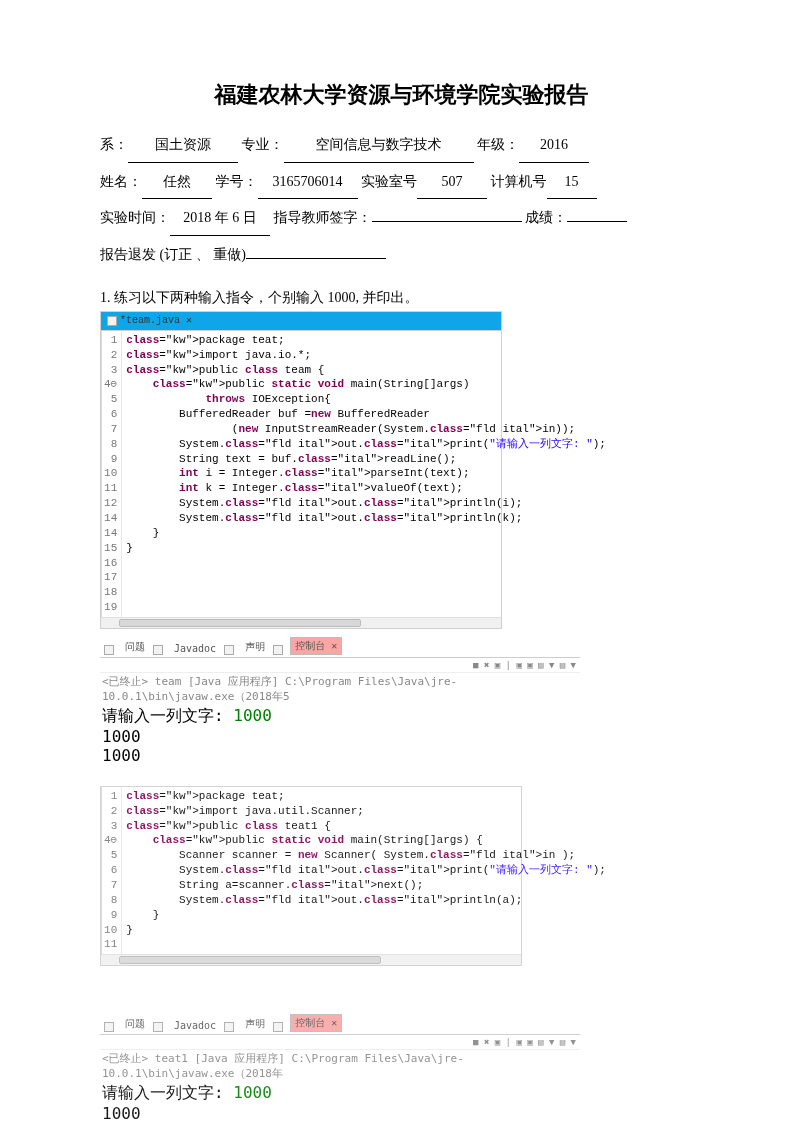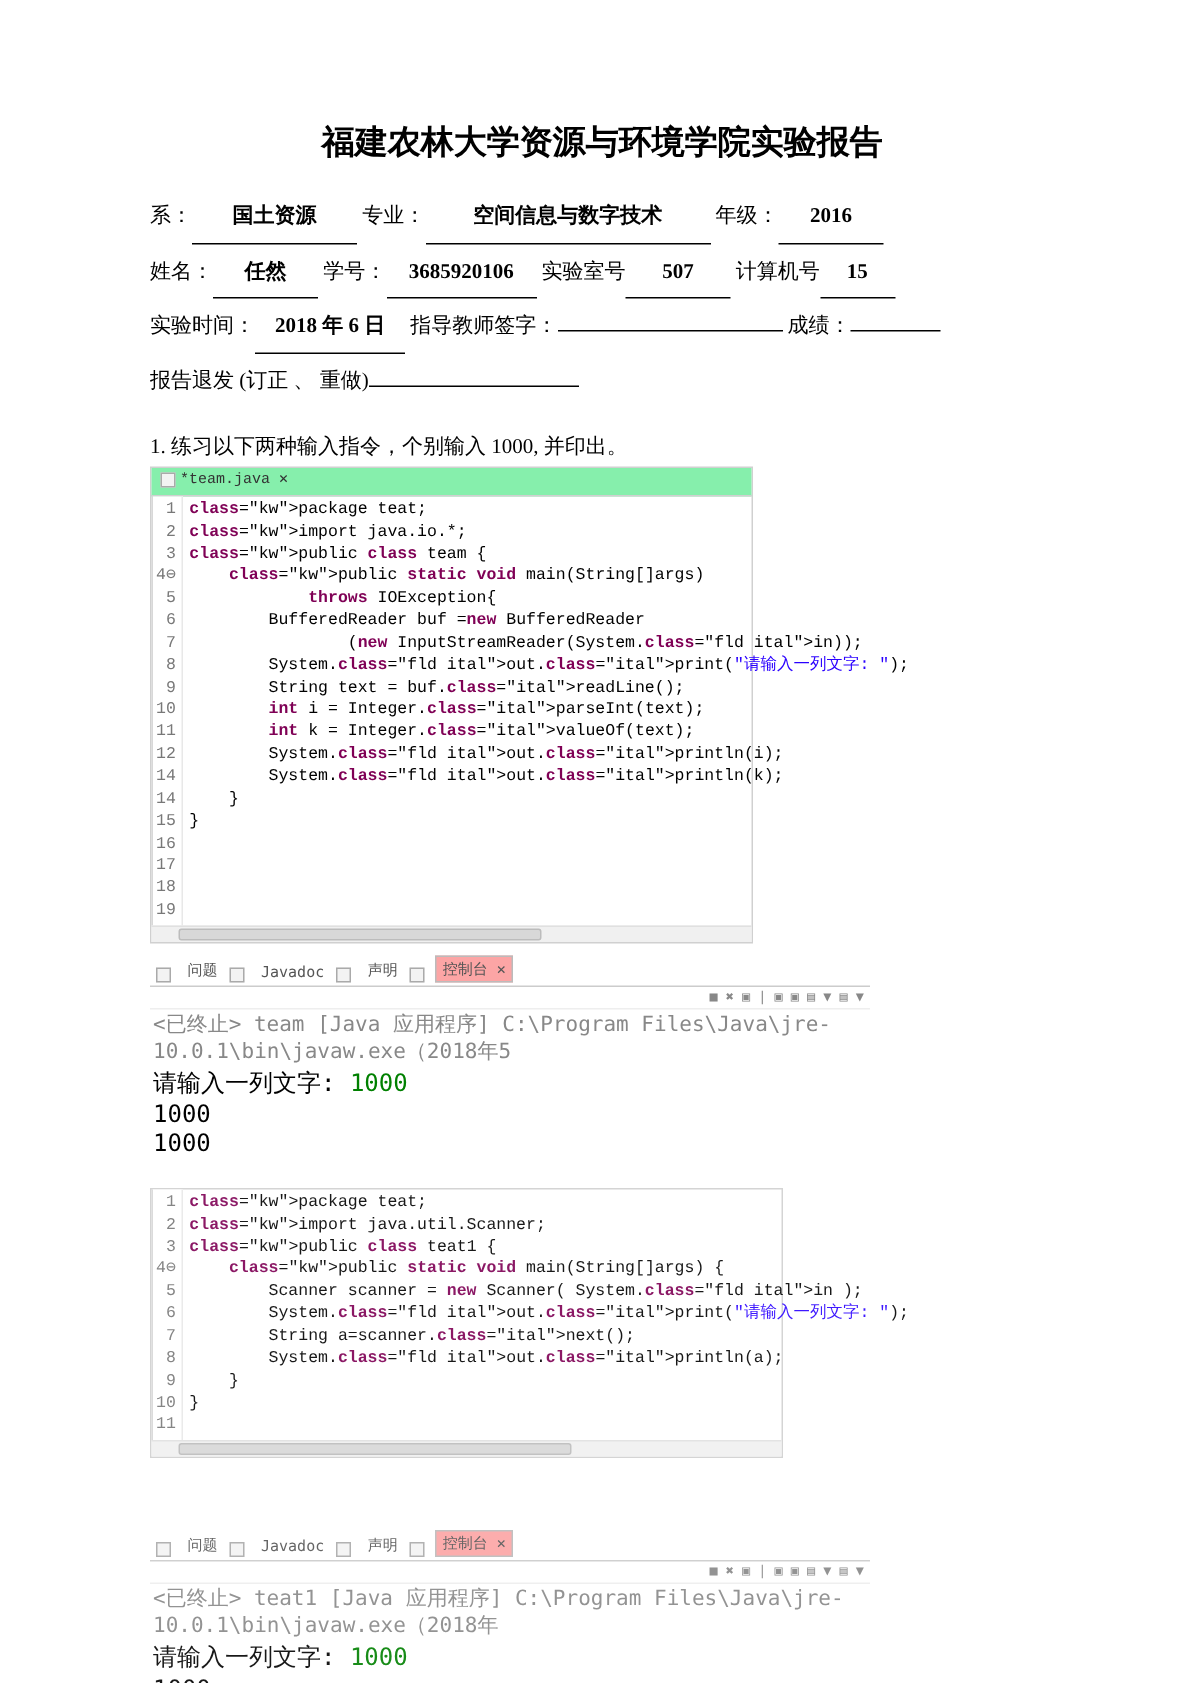--- a/index.html
+++ b/index.html
@@ -24,42 +24,41 @@
   .form-line {
     font-size: 14px;
     line-height: 2.4;
     margin-bottom: 2px;
   }
   .u {
     border-bottom: 1px solid #000;
     display: inline-block;
     text-align: center;
     vertical-align: baseline;
-    font-weight: bold;
   }
   .q1 {
     margin-top: 18px;
     margin-bottom: 4px;
     font-size: 14px;
   }
 
   
   .editor {
     border: 1px solid #d0d0d0;
     background: #fff;
     width: 400px;
     font-family: Consolas, "Courier New", monospace;
     font-size: 11px;
     line-height: 1.35;
     margin-bottom: 6px;
   }
   .editor-tab {
     border-bottom: 1px solid #d0d0d0;
     padding: 2px 6px;
-    background: #86efac;
+    background: #0ea5e9;
     font-size: 10px;
     color: #333;
   }
   .editor-body {
     display: flex;
   }
   .gutter {
     background: #fff;
     color: #787878;
     text-align: right;
@@ -129,39 +128,39 @@
     color: #888;
     padding: 1px 2px;
   }
   .console-body {
     padding: 1px 2px;
     font-family: Consolas, monospace;
     font-size: 16px;
     color: #000;
   }
   .green { color: #008000; }
-  .tiny { font-size: 14px; }
+  .tiny { font-size: 11px; }
   .sq { display:inline-block; width:8px; height:8px; border:1px solid #aaa; margin-right:3px; vertical-align:middle; background:#f3f3f3;}
 </style>
 </head>
 <body>
 
 <div class="page">
 
   <div class="title">福建农林大学资源与环境学院实验报告</div>
 
   <div class="form-line">
     <span>系：</span><span class="u" style="width:110px">国土资源</span>
     <span>专业：</span><span class="u" style="width:190px">空间信息与数字技术</span>
     <span>年级：</span><span class="u" style="width:70px">2016</span>
   </div>
 
   <div class="form-line">
     <span>姓名：</span><span class="u" style="width:70px">任然</span>
-    <span>学号：</span><span class="u" style="width:100px">3685920106</span>
+    <span>学号：</span><span class="u" style="width:100px">3165706014</span>
     <span>实验室号</span><span class="u" style="width:70px">507</span>
     <span>计算机号</span><span class="u" style="width:50px">15</span>
   </div>
 
   <div class="form-line">
     <span>实验时间：</span><span class="u" style="width:100px">2018 年 6 日</span>
     <span>指导教师签字：</span><span class="u" style="width:150px"></span>
     <span>成绩：</span><span class="u" style="width:60px"></span>
   </div>
 

